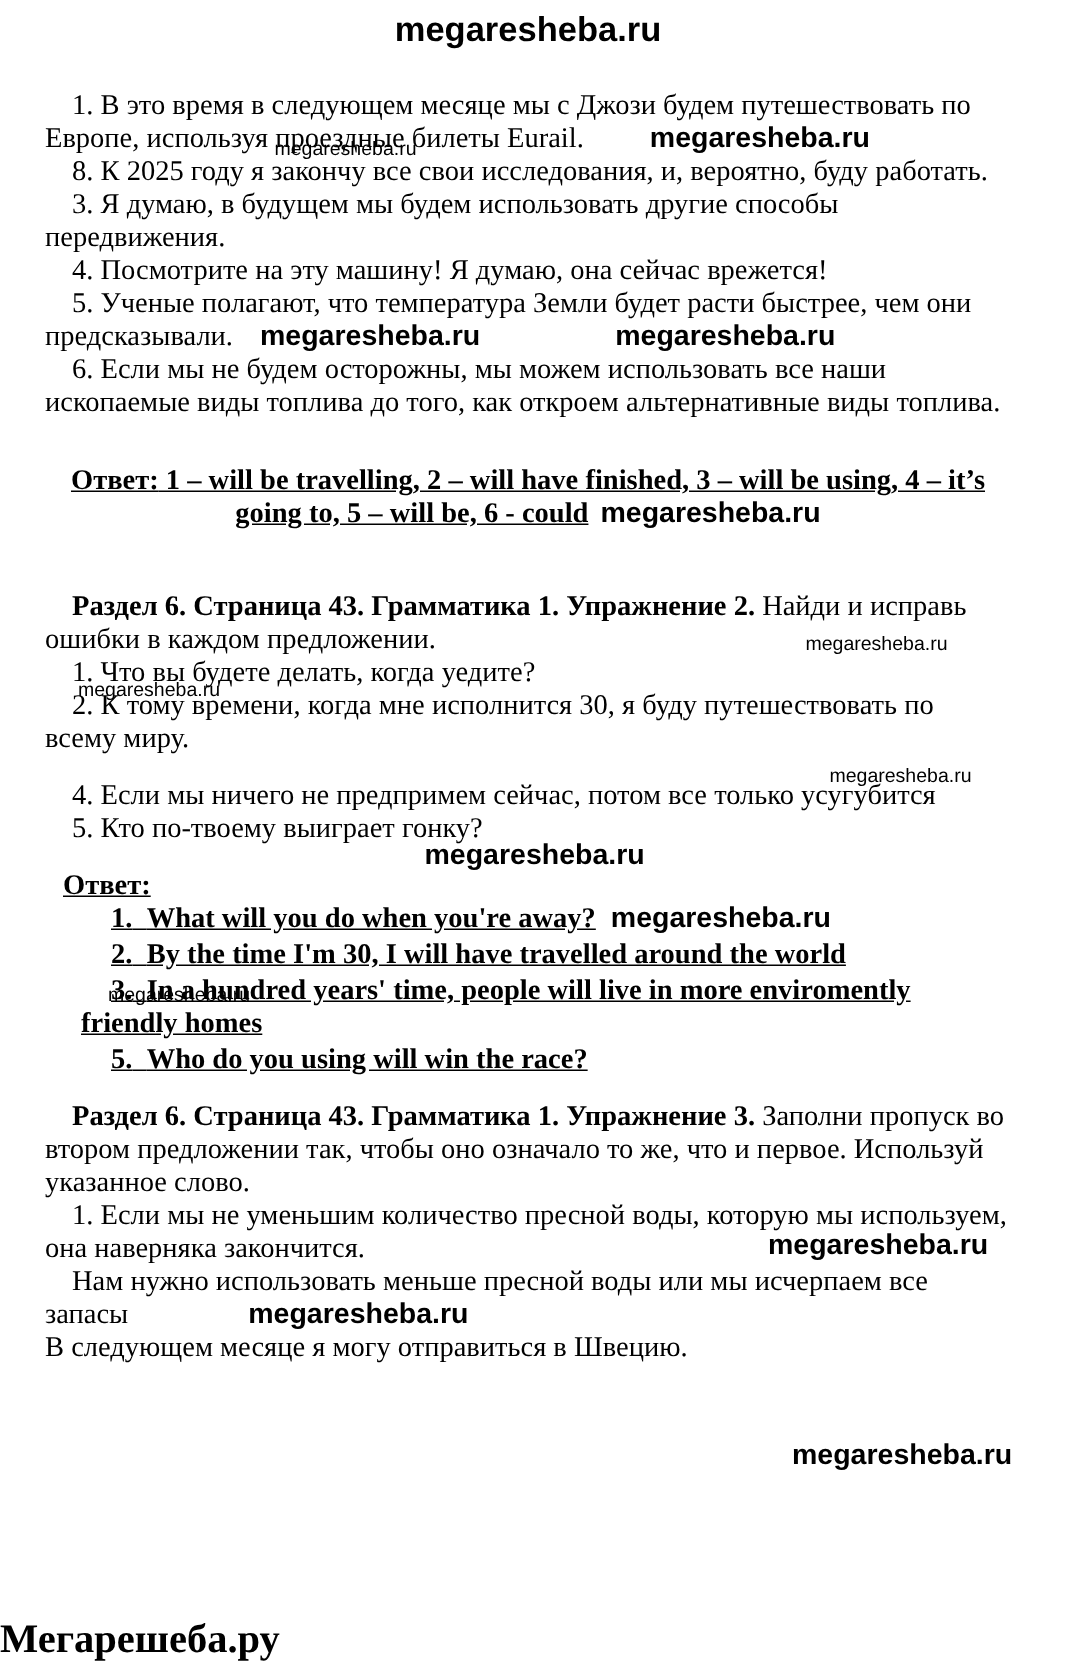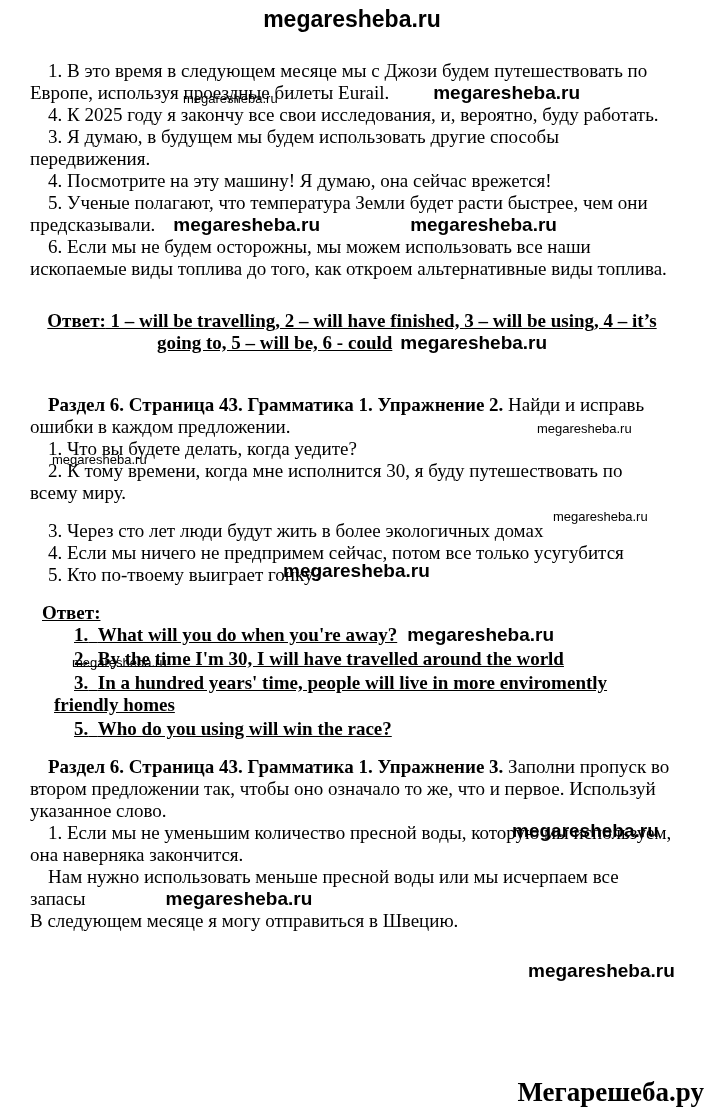--- a/index.html
+++ b/index.html
@@ -14,21 +14,21 @@
     overflow:hidden;
   }
   .top-title{
     text-align:center;font-weight:bold;
     font-family:"Liberation Sans",sans-serif;
     font-size:23px;line-height:30px;
     margin-bottom:26px;
   }
   .bottom-title{
     position:absolute;left:0;top:1076px;width:100%;
-    text-align:right;font-weight:bold;
+    text-align:left;font-weight:bold;
     font-size:27px;line-height:32px;
     font-family:"Liberation Serif",serif;
   }
   .para{margin:0;}
   .indent{text-indent:18px;}
   .b{font-weight:bold;}
   .u{text-decoration:underline;}
   .answer1{margin-top:30px;text-align:center;}
   .ex2-header{margin-top:40px;}
   .ex2-item2{margin-bottom:16px;}
@@ -54,35 +54,34 @@
 </head>
 <body>
 
 <div class="page">
 
   <div class="top-title">megaresheba.ru</div>
 
 
   <p class="para indent"><span>1. В это время в следующем месяце мы с Джози будем путешествовать по Европе, используя проездные билеты Eurail.</span><span class="wm wm-big ml44">megaresheba.ru</span></p>
 
-  <p class="para indent">4. К 2025 году я закончу все свои исследования, и, вероятно, буду работать.</p>
+  <p class="para indent">8. К 2025 году я закончу все свои исследования, и, вероятно, буду работать.</p>
   <p class="para indent">3. Я думаю, в будущем мы будем использовать другие способы передвижения.</p>
   <p class="para indent">4. Посмотрите на эту машину! Я думаю, она сейчас врежется!</p>
 
   <p class="para indent"><span>5. Ученые полагают, что температура Земли будет расти быстрее, чем они предсказывали.</span><span class="wm wm-big ml18">megaresheba.ru</span><span class="wm wm-big ml90">megaresheba.ru</span></p>
 
   <p class="para indent">6. Если мы не будем осторожны, мы можем использовать все наши ископаемые виды топлива до того, как откроем альтернативные виды топлива.</p>
 
   <p class="para answer1"><span class="b u"><span>Ответ:</span><span> 1 – will be travelling, 2 – will have finished, 3 – will be using, 4 – it’s going to, 5 – will be, 6 - could</span></span><span class="wm wm-big ml8">megaresheba.ru</span></p>
 
   <p class="para indent ex2-header"><span class="b">Раздел 6. Страница 43. Грамматика 1. Упражнение 2.</span><span> Найди и исправь ошибки в каждом предложении.</span></p>
 
   <p class="para indent">1. Что вы будете делать, когда уедите?</p>
   <p class="para indent ex2-item2">2. К тому времени, когда мне исполнится 30, я буду путешествовать по всему миру.</p>
-  <p class="para indent">3. Через сто лет люди будут жить в более экологичных домах</p>
   <p class="para indent">4. Если мы ничего не предпримем сейчас, потом все только усугубится</p>
   <p class="para indent">5. Кто по-твоему выиграет гонку?</p>
 
   <p class="para ans2-label"><span class="b u">Ответ:</span></p>
 
   <p class="para eng"><span class="u"><span>1.</span><span class="eng-text">What will you do when you're away?</span></span><span class="wm wm-big ml10">megaresheba.ru</span></p>
 
   <p class="para eng"><span class="u"><span>2.</span><span class="eng-text">By the time I'm 30, I will have travelled around the world</span></span></p>
 
   <p class="para eng"><span class="u"><span>3.</span><span class="eng-text">In a hundred years' time, people will live in more enviromently friendly homes</span></span></p>

